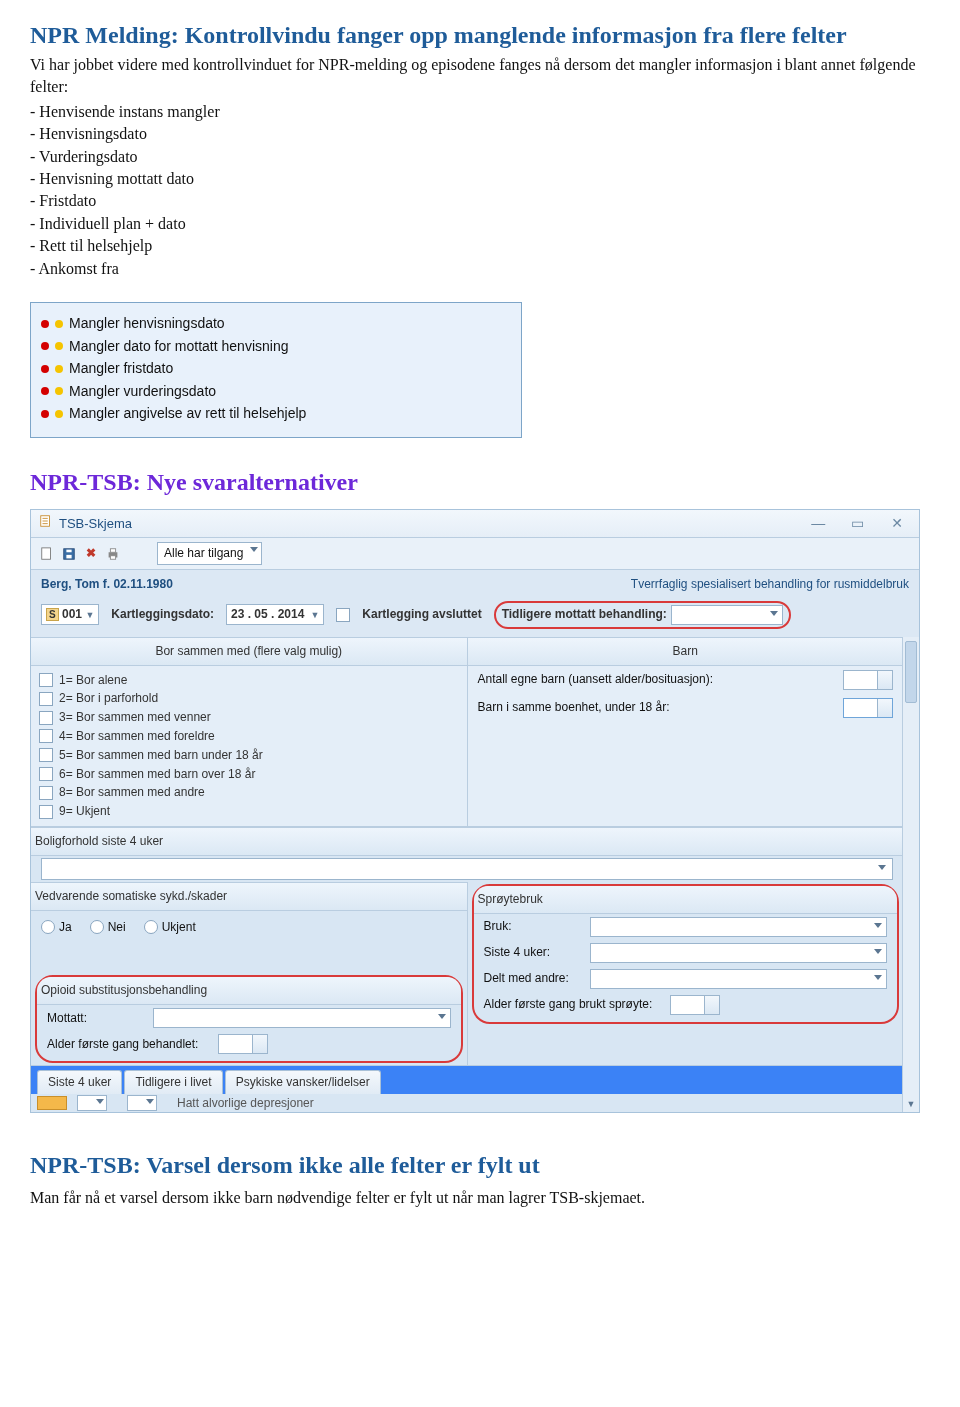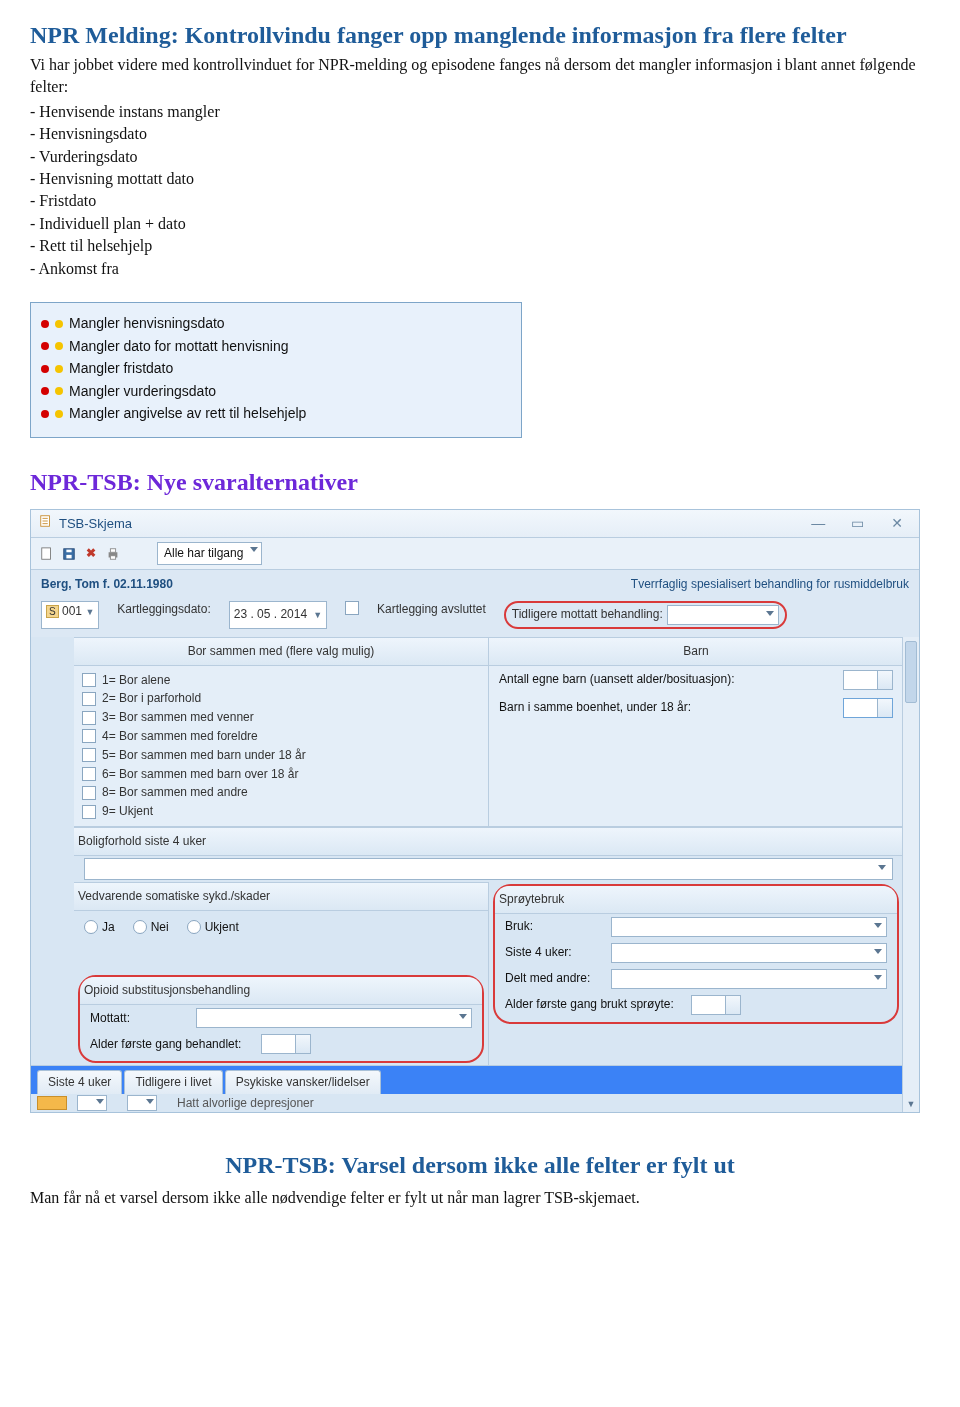--- a/index.html
+++ b/index.html
@@ -25,21 +25,20 @@
     font-size: 24px;
     font-weight: bold;
     margin: 28px 0 10px 0;
   }
   h2.section-title-3 {
     color: #1F5C99;
     font-family: Georgia, serif;
     font-size: 24px;
     font-weight: bold;
     margin: 36px 0 4px 0;
-    text-align: center;
   }
   p.body-text {
     margin: 4px 0 2px 0;
     font-family: Georgia, serif;
   }
   div.bullet-line {
     margin: 0;
   }
   
   .info-box {
@@ -113,24 +112,25 @@
     position:absolute; right:3px; top:4px;
     width:0;height:0;border-left:4px solid transparent;
     border-right:4px solid transparent;border-top:5px solid #5b7691;
   }
   .tsb-patientbar {
     display:flex; justify-content:space-between;
     padding:6px 10px 4px 10px;
     color:#1f4f80; font-weight:bold;
   }
   .tsb-toprow {
-    display:flex; gap:18px;
+    display:flex; align-items:center; gap:12px;
     padding:4px 10px 8px 10px;
     font-size:12px;
     color:#333;
+    font-weight:bold;
   }
   .small-field {
     background:#fff; border:1px solid #9bb5cd;
     padding:1px 4px; font-size:12px;
   }
   .date-field {
     background:#fff; border:1px solid #9bb5cd;
     padding:1px 4px; font-size:12px;
     display:inline-flex; align-items:center; gap:6px;
   }
@@ -373,21 +373,21 @@
     </span>
   </div>
 
   <div class="panel">
     <div class="scrollbar">
       <div class="arrow-up">▲</div>
       <div class="scroll-thumb"></div>
       <div class="arrow-down">▼</div>
     </div>
 
-    <div style="margin-right:16px;margin-left:43px;">
+    <div style="margin-right:16px;">
     <div class="panel-inner">
       <div class="panel-col" style="border-right:1px solid #b9cde0;">
         <div class="col-header">Bor sammen med (flere valg mulig)</div>
         <div class="check-list">
           <div class="check-item">
                 <span class="chk"></span>
                 <span>1= Bor alene</span>
               </div>
           <div class="check-item">
                 <span class="chk"></span>
@@ -511,13 +511,13 @@
         </span>
       <span class="mini-dd">
           <span class="dd-arrow"></span>
         </span>
       <span>Hatt alvorlige depresjoner</span>
     </div>
   </div>
 </div>
 
 <h2 class="section-title-3">NPR-TSB: Varsel dersom ikke alle felter er fylt ut</h2>
-<p class="body-text">Man får nå et varsel dersom ikke alle nødvendige felter er fylt ut når man lagrer TSB-skjemaet.</p>
+<p class="body-text">Man får nå et varsel dersom ikke barn nødvendige felter er fylt ut når man lagrer TSB-skjemaet.</p>
 
 </body></html>

